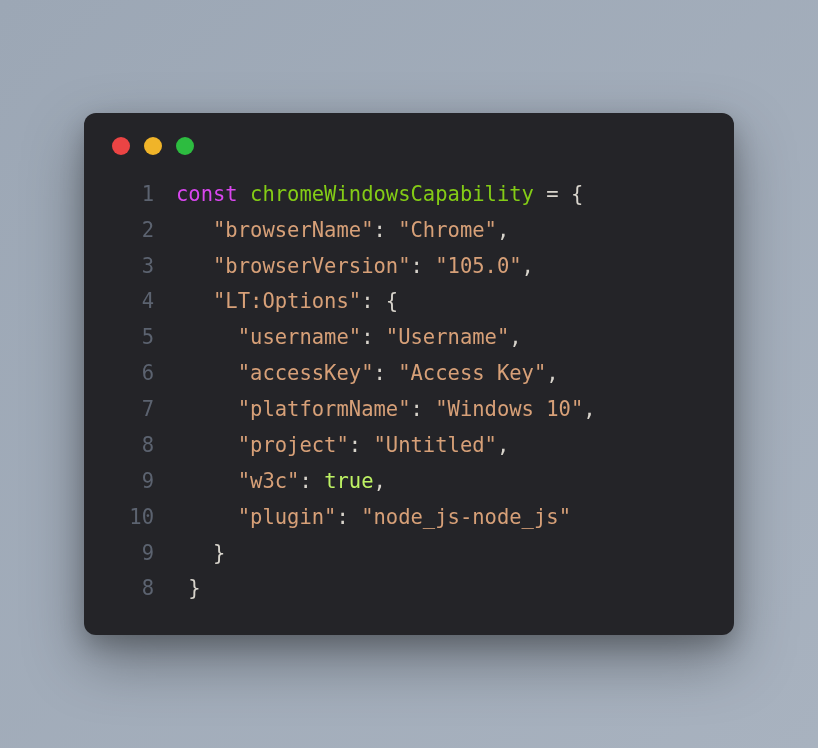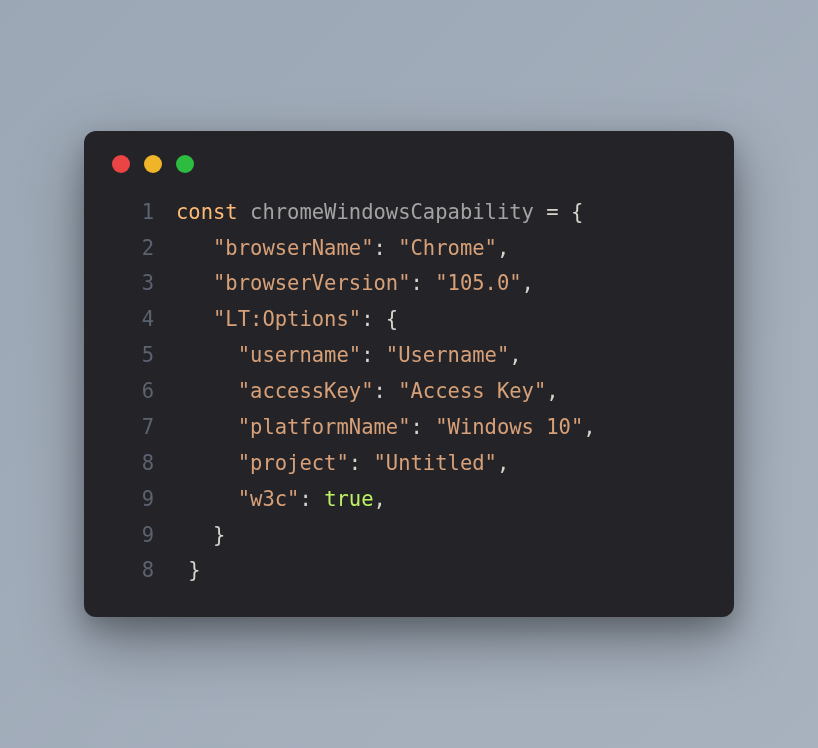--- a/index.html
+++ b/index.html
@@ -49,22 +49,22 @@
       color: #5c6370;
       width: 42px;
       text-align: right;
       margin-right: 22px;
       user-select: none;
       flex-shrink: 0;
     }
     .line-content {
       flex: 1;
     }
-    .kw { color: #fdba74; }
-    .ident { color: #a3a3a3; }
+    .kw { color: #d946ef; }
+    .ident { color: #84cc16; }
     .punct { color: #d8d4cc; }
     .op { color: #d8d4cc; }
     .str { color: #d7a078; }
     .bool { color: #bef264; }
   </style>
 </head>
 <body>
 
 <div class="window">
   <div class="traffic-lights">
@@ -75,16 +75,17 @@
   <div class="code-area" id="code-area">
       <div class="code-line"><span class="line-number">1</span><span class="line-content"><span class="kw">const</span><span class="ident"> chromeWindowsCapability </span><span class="op">=</span><span class="punct"> {</span></span></div>
       <div class="code-line"><span class="line-number">2</span><span class="line-content"><span class="punct">   </span><span class="str">"browserName"</span><span class="punct">: </span><span class="str">"Chrome"</span><span class="punct">,</span></span></div>
       <div class="code-line"><span class="line-number">3</span><span class="line-content"><span class="punct">   </span><span class="str">"browserVersion"</span><span class="punct">: </span><span class="str">"105.0"</span><span class="punct">,</span></span></div>
       <div class="code-line"><span class="line-number">4</span><span class="line-content"><span class="punct">   </span><span class="str">"LT:Options"</span><span class="punct">: {</span></span></div>
       <div class="code-line"><span class="line-number">5</span><span class="line-content"><span class="punct">     </span><span class="str">"username"</span><span class="punct">: </span><span class="str">"Username"</span><span class="punct">,</span></span></div>
       <div class="code-line"><span class="line-number">6</span><span class="line-content"><span class="punct">     </span><span class="str">"accessKey"</span><span class="punct">: </span><span class="str">"Access Key"</span><span class="punct">,</span></span></div>
       <div class="code-line"><span class="line-number">7</span><span class="line-content"><span class="punct">     </span><span class="str">"platformName"</span><span class="punct">: </span><span class="str">"Windows 10"</span><span class="punct">,</span></span></div>
       <div class="code-line"><span class="line-number">8</span><span class="line-content"><span class="punct">     </span><span class="str">"project"</span><span class="punct">: </span><span class="str">"Untitled"</span><span class="punct">,</span></span></div>
       <div class="code-line"><span class="line-number">9</span><span class="line-content"><span class="punct">     </span><span class="str">"w3c"</span><span class="punct">: </span><span class="bool">true</span><span class="punct">,</span></span></div>
+      <div class="code-line"><span class="line-number">10</span><span class="line-content"><span class="punct">     </span><span class="str">"plugin"</span><span class="punct">: </span><span class="str">"node_js-node_js"</span></span></div>
       <div class="code-line"><span class="line-number">9</span><span class="line-content"><span class="punct">   }</span></span></div>
       <div class="code-line"><span class="line-number">8</span><span class="line-content"><span class="punct"> }</span></span></div>
     </div>
 </div>
 
 </body></html>

